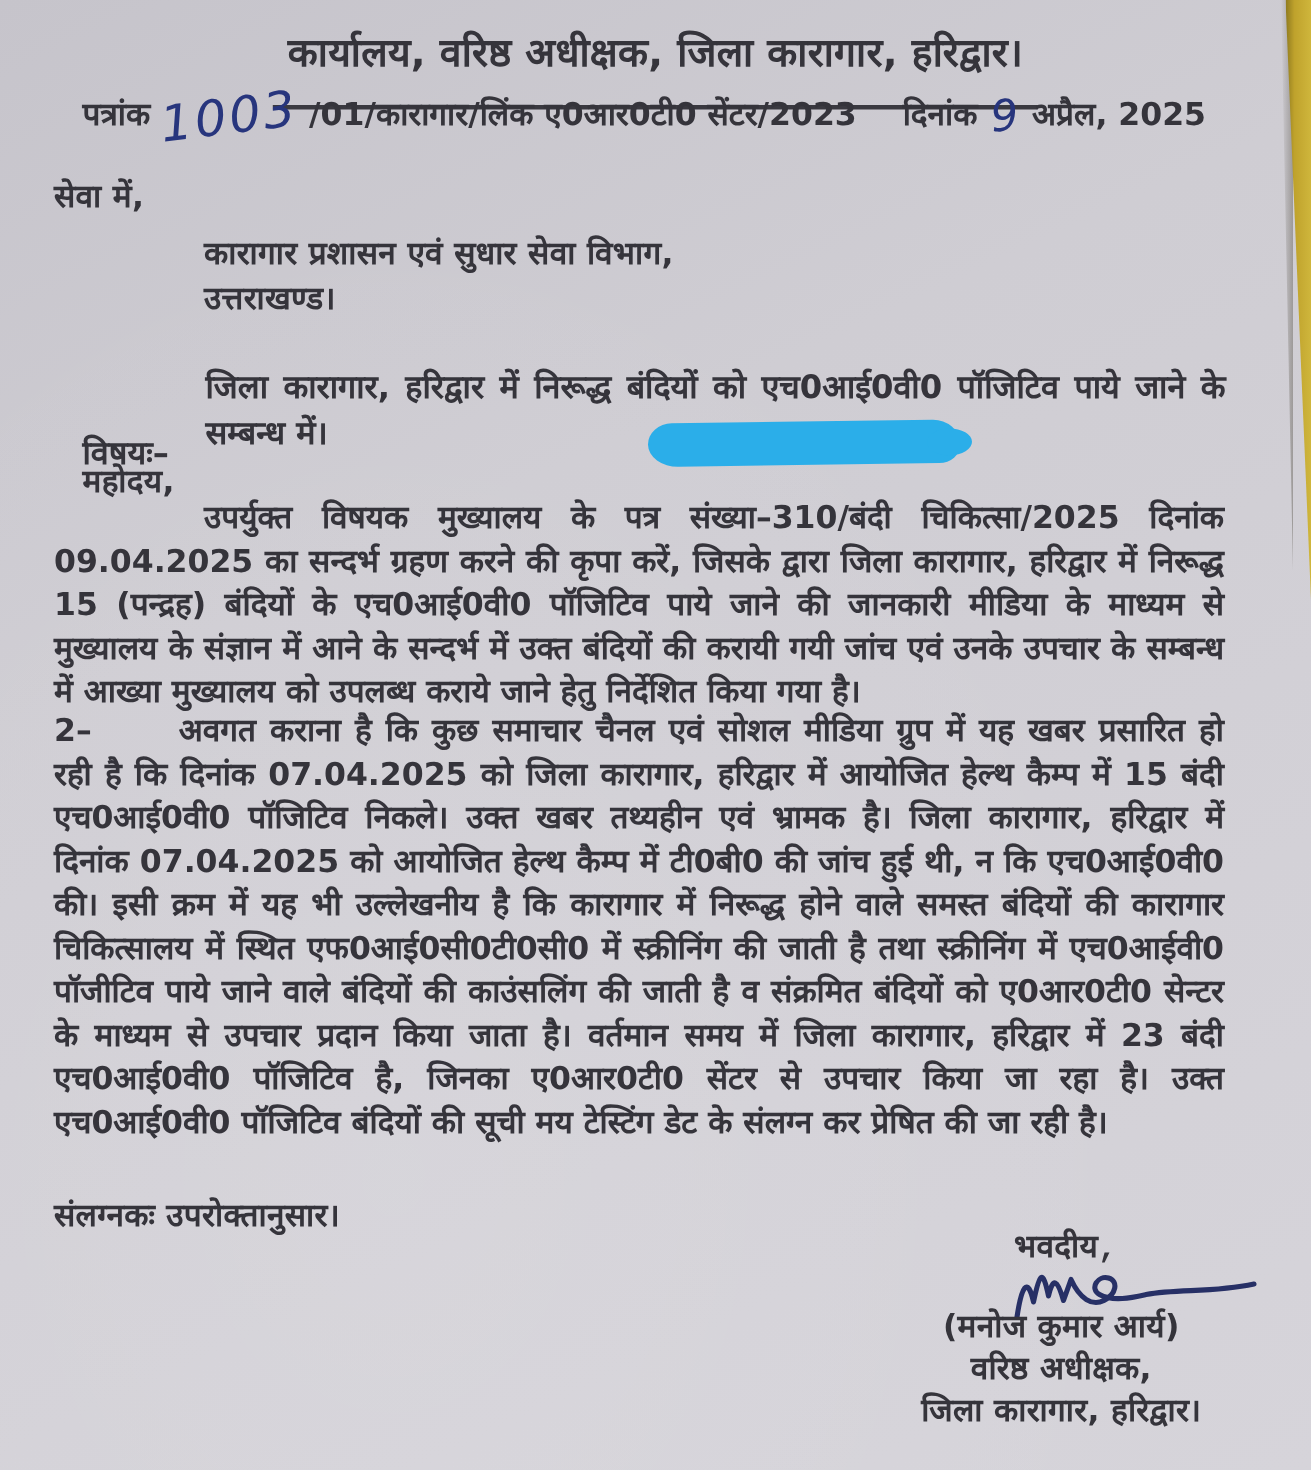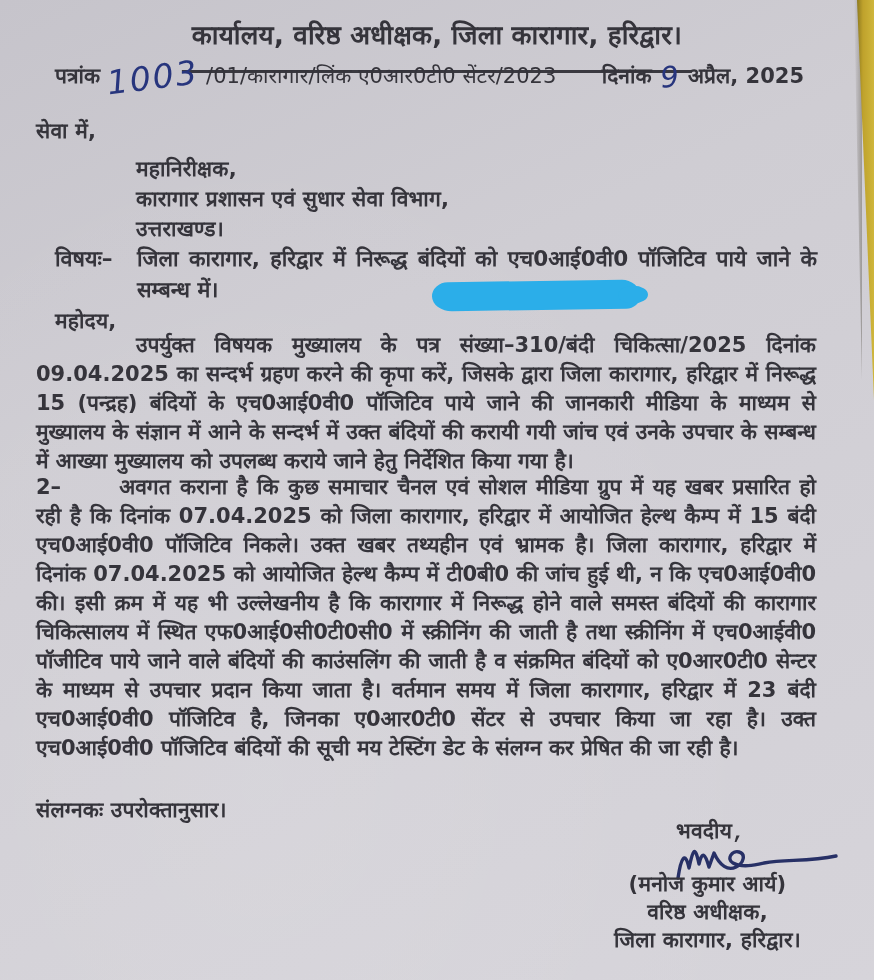--- a/index.html
+++ b/index.html
@@ -58,36 +58,36 @@
     font-size: 33px;
     transform: rotate(-7deg) translateY(6px);
     margin: 0 8px 0 6px;
     letter-spacing: 2px;
   }
   .hw-day {
     font-size: 29px;
     transform: rotate(-5deg) translateY(4px);
     margin: 0 10px 0 8px;
   }
-  .ref-rest { font-weight: 400; }
+  .ref-rest { font-weight: 700; }
   .ref-spacer { flex: 1; }
   .date-label { font-weight: 700; }
   .date-rest { font-weight: 700; }
 
   .salutation { position: absolute; top: 116px; left: 36px; font-size: 21px; }
   .recipient-lines {
     position: absolute; top: 154px; left: 136px;
     font-size: 21px; line-height: 30px;
   }
 
   .subject-row {
     position: absolute; top: 243px; left: 55px; width: 762px;
     display: flex; font-size: 21.5px; line-height: 31px;
   }
-  .subject-label { flex: 0 0 82px; font-weight: 700; }
+  .subject-label { flex: 0 0 82px; font-weight: 700; margin-top: 44px; }
   .subject-text { font-weight: 700; text-align: justify; }
 
   .marker-stroke {
     position: absolute; top: 281px; left: 432px;
     width: 208px; height: 29px;
     background: #2baee9;
     border-radius: 16px 18px 14px 20px / 14px 16px 12px 15px;
     transform: rotate(-0.8deg);
   }
   .marker-stroke::after {
@@ -135,21 +135,20 @@
     <span class="ref-rest">/01/कारागार/लिंक ए0आर0टी0 सेंटर/2023</span>
     <span class="ref-spacer"></span>
     <span class="date-label">दिनांक</span>
     <span class="handwriting hw-day">9</span>
     <span class="date-rest">अप्रैल, 2025</span>
   </div>
 
   <div class="salutation printed">सेवा में,</div>
 
   <div class="recipient-lines printed">
-    <div>महानिरीक्षक,</div>
     <div>कारागार प्रशासन एवं सुधार सेवा विभाग,</div>
     <div>उत्तराखण्ड।</div>
   </div>
 
   <div class="subject-row">
     <span class="subject-label">विषयः–</span>
     <span class="subject-text">जिला कारागार, हरिद्वार में निरूद्ध बंदियों को एच0आई0वी0 पॉजिटिव पाये जाने के सम्बन्ध में।</span>
   </div>
 
   <div class="marker-stroke"></div>

